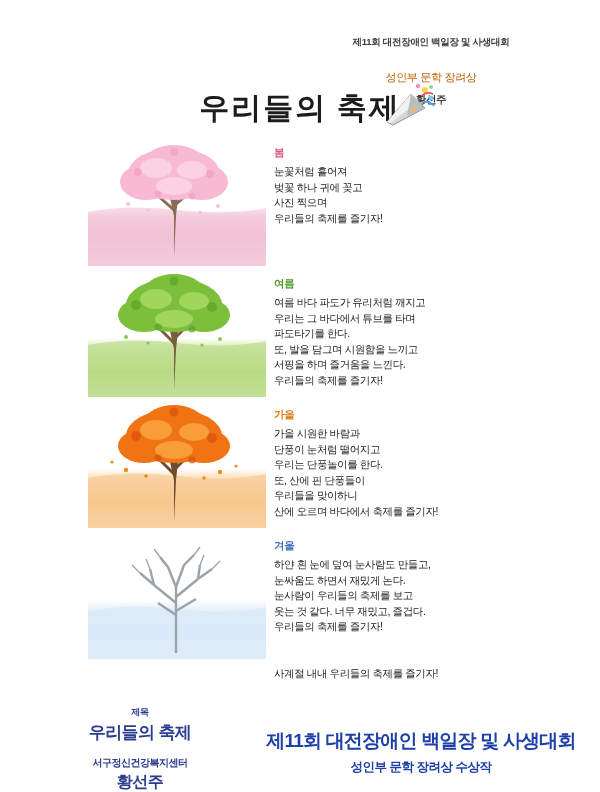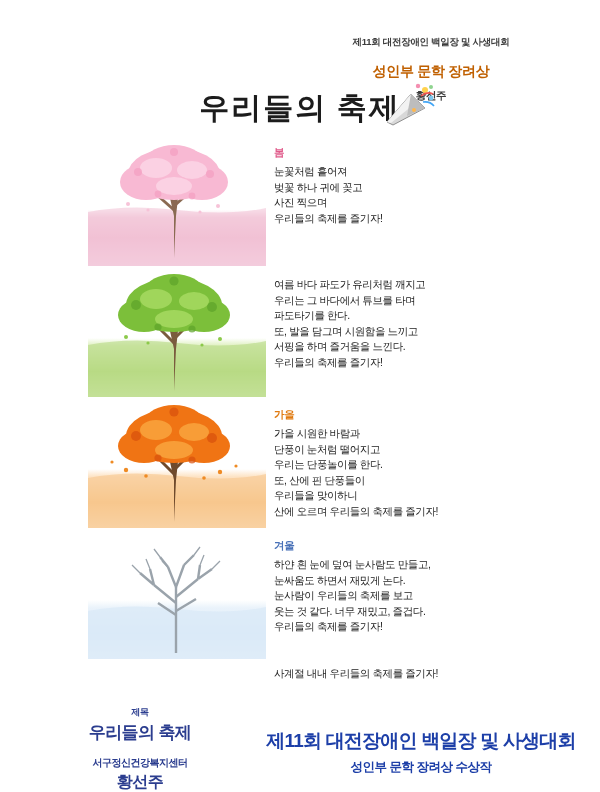--- a/index.html
+++ b/index.html
@@ -28,24 +28,24 @@
     text-align: center;
     width: 250px;
   }
   .header .line1 {
     font-size: 9.5px;
     font-weight: bold;
     color: #3d3d3d;
     letter-spacing: -0.3px;
   }
   .header .line2 {
-    font-size: 14px;
-    font-weight: bold;
+    font-size: 11px;
+    font-weight: normal;
     color: #c06000;
-    margin-top: 14px;
+    margin-top: 21px;
     letter-spacing: -0.3px;
   }
   .header .line3 {
     font-size: 10.5px;
     font-weight: bold;
     color: #3d3d3d;
     margin-top: 8px;
     letter-spacing: -0.3px;
   }
 
@@ -302,20 +302,21 @@
           </g>
           <g fill="#8cc94a">
             <circle cx="38" cy="68" r="2"></circle>
               <circle cx="132" cy="70" r="2"></circle>
             <circle cx="60" cy="74" r="1.6"></circle>
               <circle cx="114" cy="76" r="1.6"></circle>
           </g>
         </svg>
       </div>
       <div class="poem">
+        <div class="season-label">여름</div>
         <div class="poem-line">여름 바다 파도가 유리처럼 깨지고</div>
         <div class="poem-line">우리는 그 바다에서 튜브를 타며</div>
         <div class="poem-line">파도타기를 한다.</div>
         <div class="poem-line">또, 발을 담그며 시원함을 느끼고</div>
         <div class="poem-line">서핑을 하며 즐거움을 느낀다.</div>
         <div class="poem-line">우리들의 축제를 즐기자!</div>
       </div>
     </div>
 
     <div class="season s-autumn">
@@ -353,21 +354,21 @@
           </g>
         </svg>
       </div>
       <div class="poem">
         <div class="season-label">가을</div>
         <div class="poem-line">가을 시원한 바람과</div>
         <div class="poem-line">단풍이 눈처럼 떨어지고</div>
         <div class="poem-line">우리는 단풍놀이를 한다.</div>
         <div class="poem-line">또, 산에 핀 단풍들이</div>
         <div class="poem-line">우리들을 맞이하니</div>
-        <div class="poem-line">산에 오르며 우리들의 축제를 즐기자!</div>
+        <div class="poem-line">산에 오르며 바다에서 축제를 즐기자!</div>
       </div>
     </div>
 
     <div class="season s-winter">
       <div class="art winter">
         <svg viewBox="0 0 178 128">
           <path d="M0 80 Q40 72 90 78 Q140 84 178 76 L178 128 L0 128 Z" fill="#dbeaf8" opacity="0.8"></path>
           <g stroke="#9aa3ab" fill="none" stroke-width="2.4">
             <path d="M88 122 L88 56"></path>
             <path d="M88 72 L66 54 M88 66 L110 48 M88 84 L70 72 M88 80 L108 68"></path>

